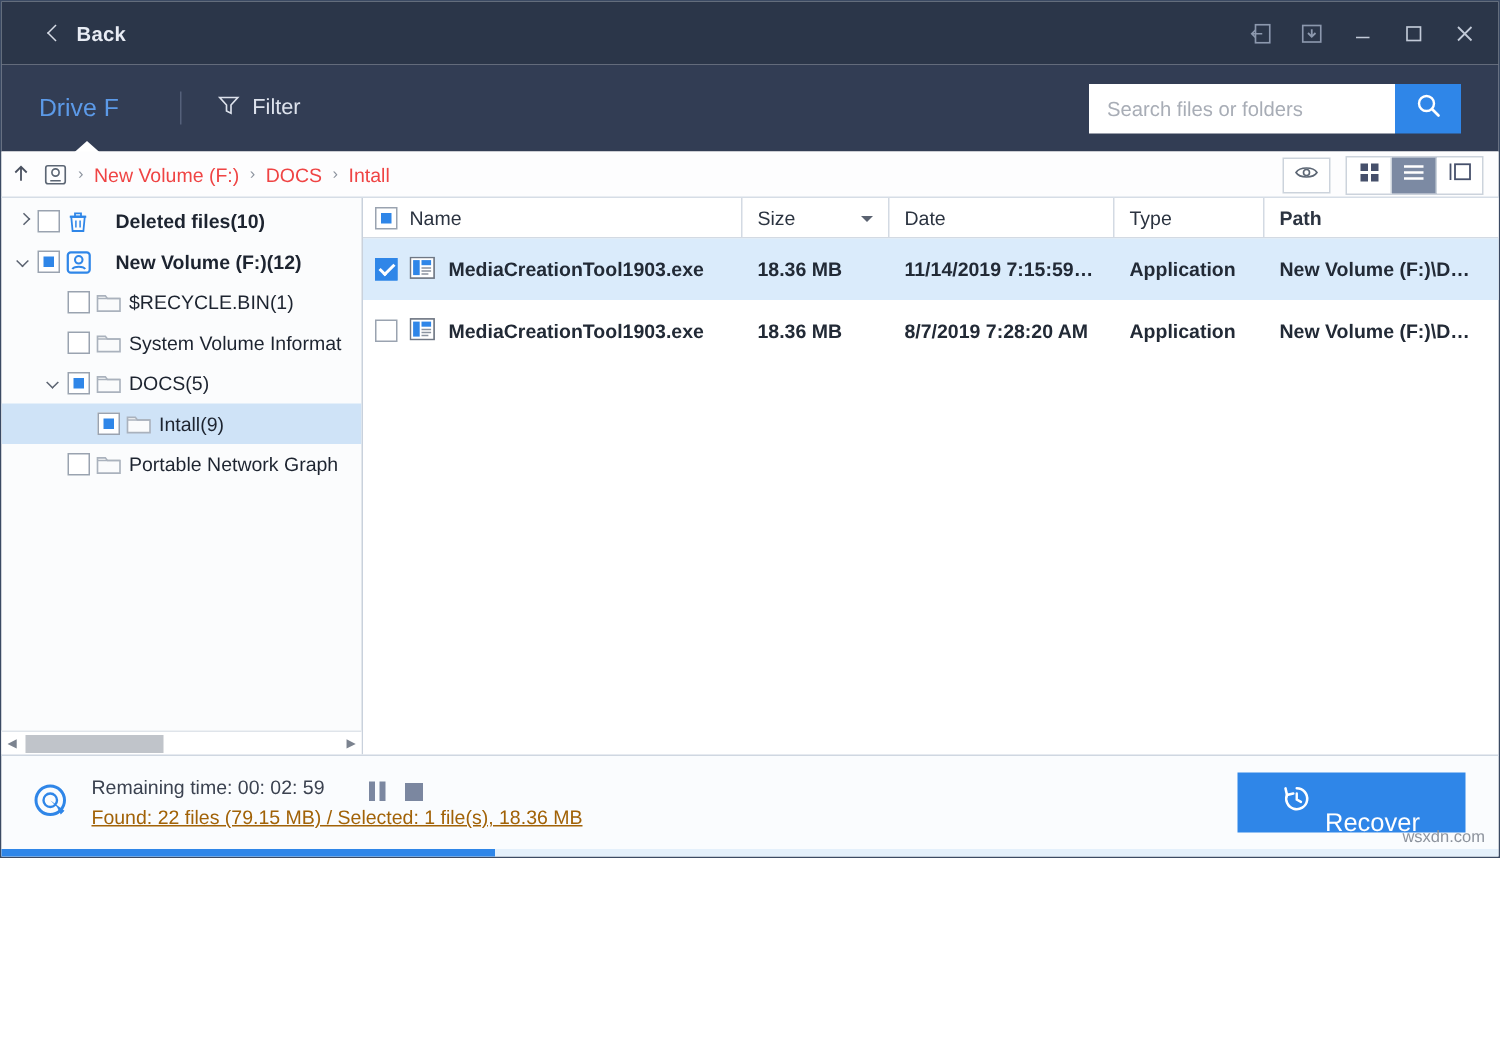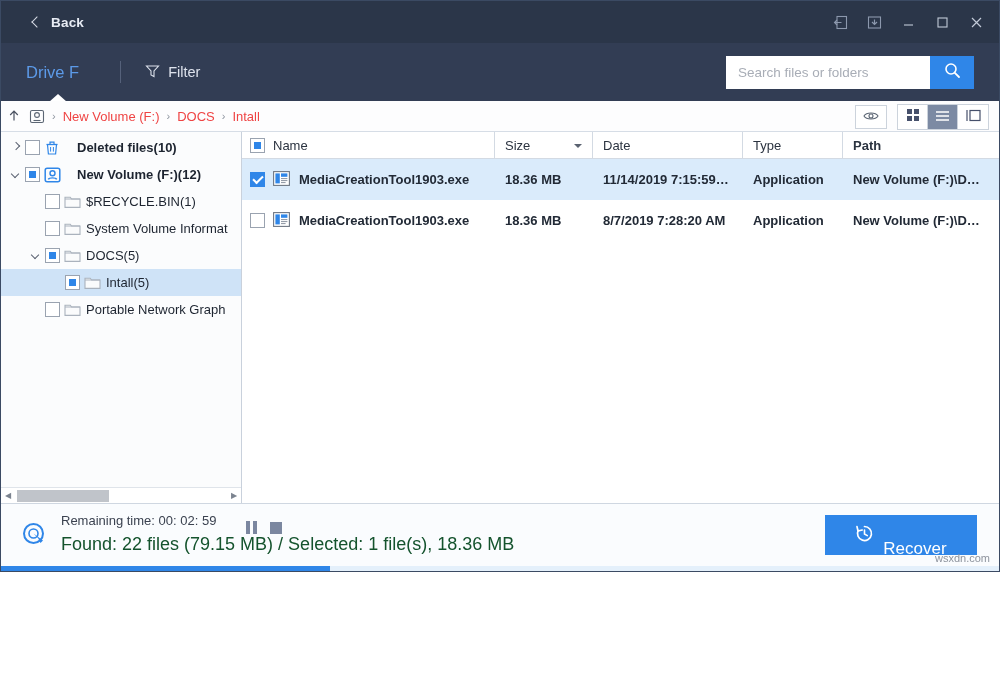--- a/index.html
+++ b/index.html
@@ -212,21 +212,21 @@
 
   
   .statusbar {
     height: 63px; flex: 0 0 63px; background: #fafcfe;
     border-top: 1px solid #cfd7e1;
     display: flex; align-items: center; position: relative;
   }
   .scan-ic { margin-left: 20px; width: 28px; height: 28px; }
   .stat-txt { margin-left: 12px; line-height: 1.55; }
   .st-l1 { font-size: 13px; color: #3b4250; }
-  .st-l2 { font-size: 18px; color: #14532d; }
+  .st-l2 { font-size: 13px; color: #a16207; text-decoration: underline; }
   .ctrl-btns {
     position: absolute; left: 245px; top: 17px;
     display: flex; align-items: center; gap: 13px;
   }
   .ic-pause { width: 11px; height: 13px; display: flex; gap: 3px; cursor: pointer; }
   .ic-pause i { width: 4px; height: 13px; background: #7b87a0; display: block; }
   .ic-stop { width: 12px; height: 12px; background: #7b87a0; cursor: pointer; }
   .recover-btn {
     position: absolute; right: 22px; top: 11px;
     width: 152px; height: 40px; background: #2f86e8;
@@ -447,21 +447,21 @@
           <div class="tnode sel">
             <span style="width:46px;flex:0 0 46px"></span>
             <span class="tw"></span>
             <span class="cb partial"></span>
             <span class="ticon">
               <svg width="17" height="14" viewBox="0 0 17 14">
                 <path d="M1 2.2 H6.2 L7.6 4 H16 V12.4 H1 Z" fill="#fafbfc" stroke="#aab2bd" stroke-width="1.1"></path>
                 <path d="M1 4 H16" stroke="#aab2bd" stroke-width="1"></path>
               </svg>
             </span>
-            <span class="tlabel">Intall(5)</span>
+            <span class="tlabel">Intall(9)</span>
           </div>
           <div class="tnode">
             <span style="width:26px;flex:0 0 26px"></span>
             <span class="tw"></span>
             <span class="cb"></span>
             <span class="ticon">
               <svg width="17" height="14" viewBox="0 0 17 14">
                 <path d="M1 2.2 H6.2 L7.6 4 H16 V12.4 H1 Z" fill="#fafbfc" stroke="#aab2bd" stroke-width="1.1"></path>
                 <path d="M1 4 H16" stroke="#aab2bd" stroke-width="1"></path>
               </svg>

